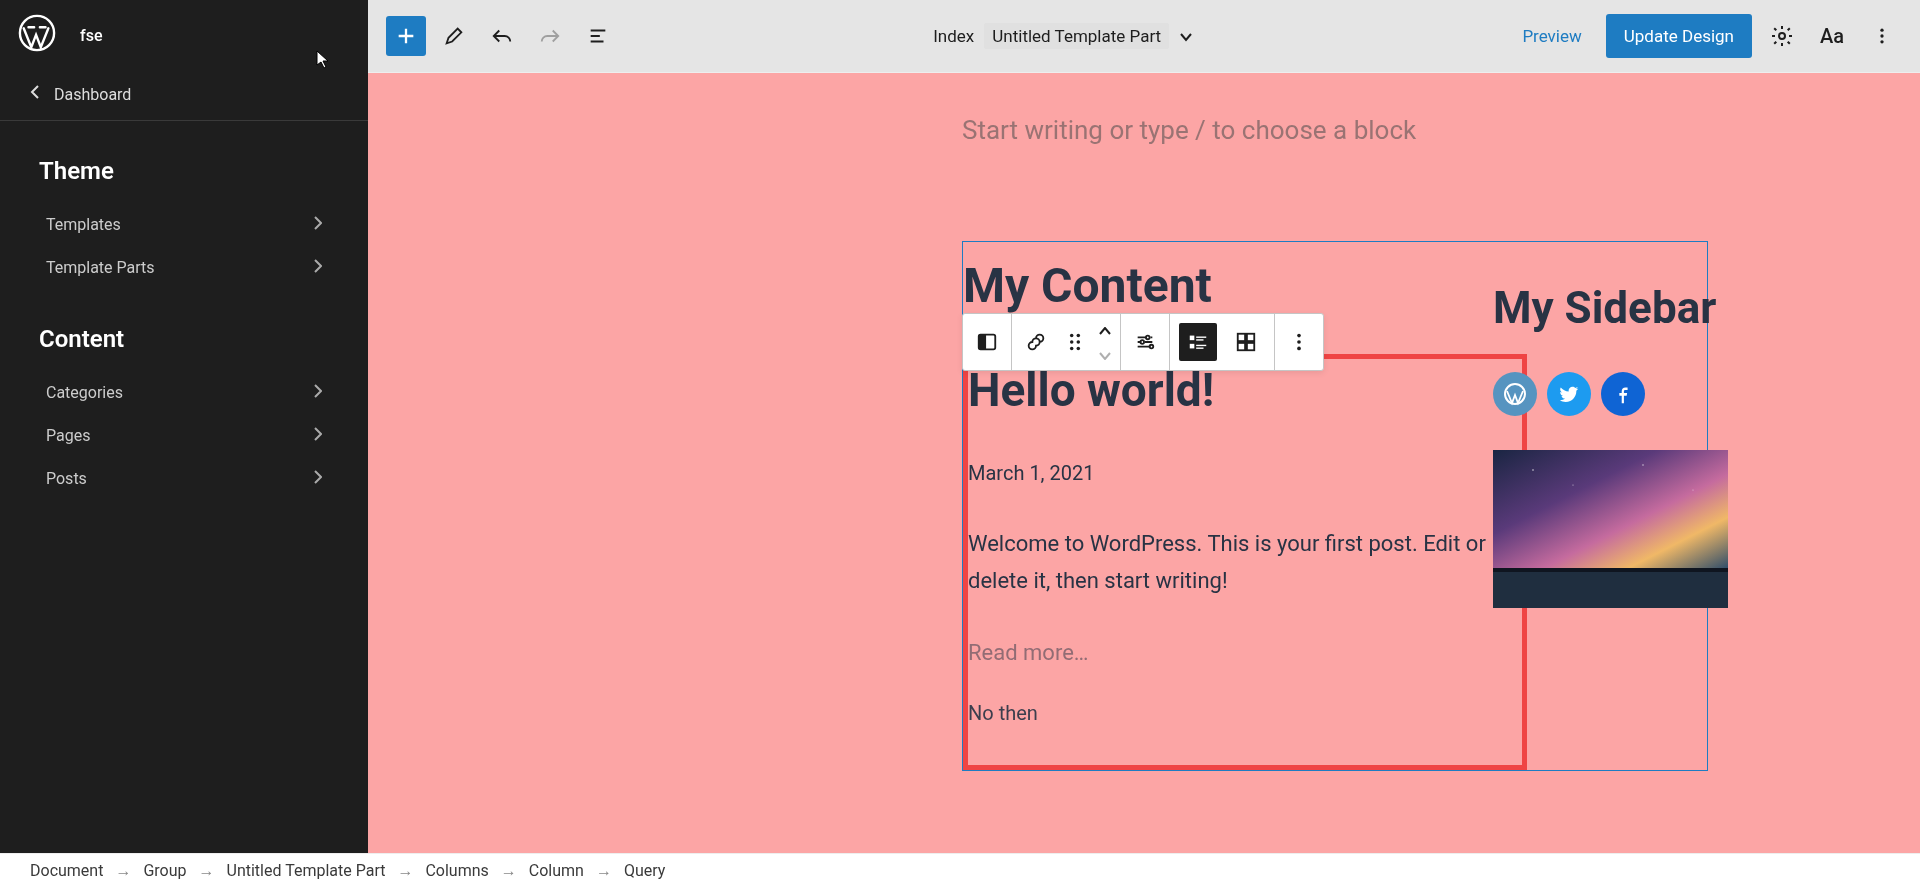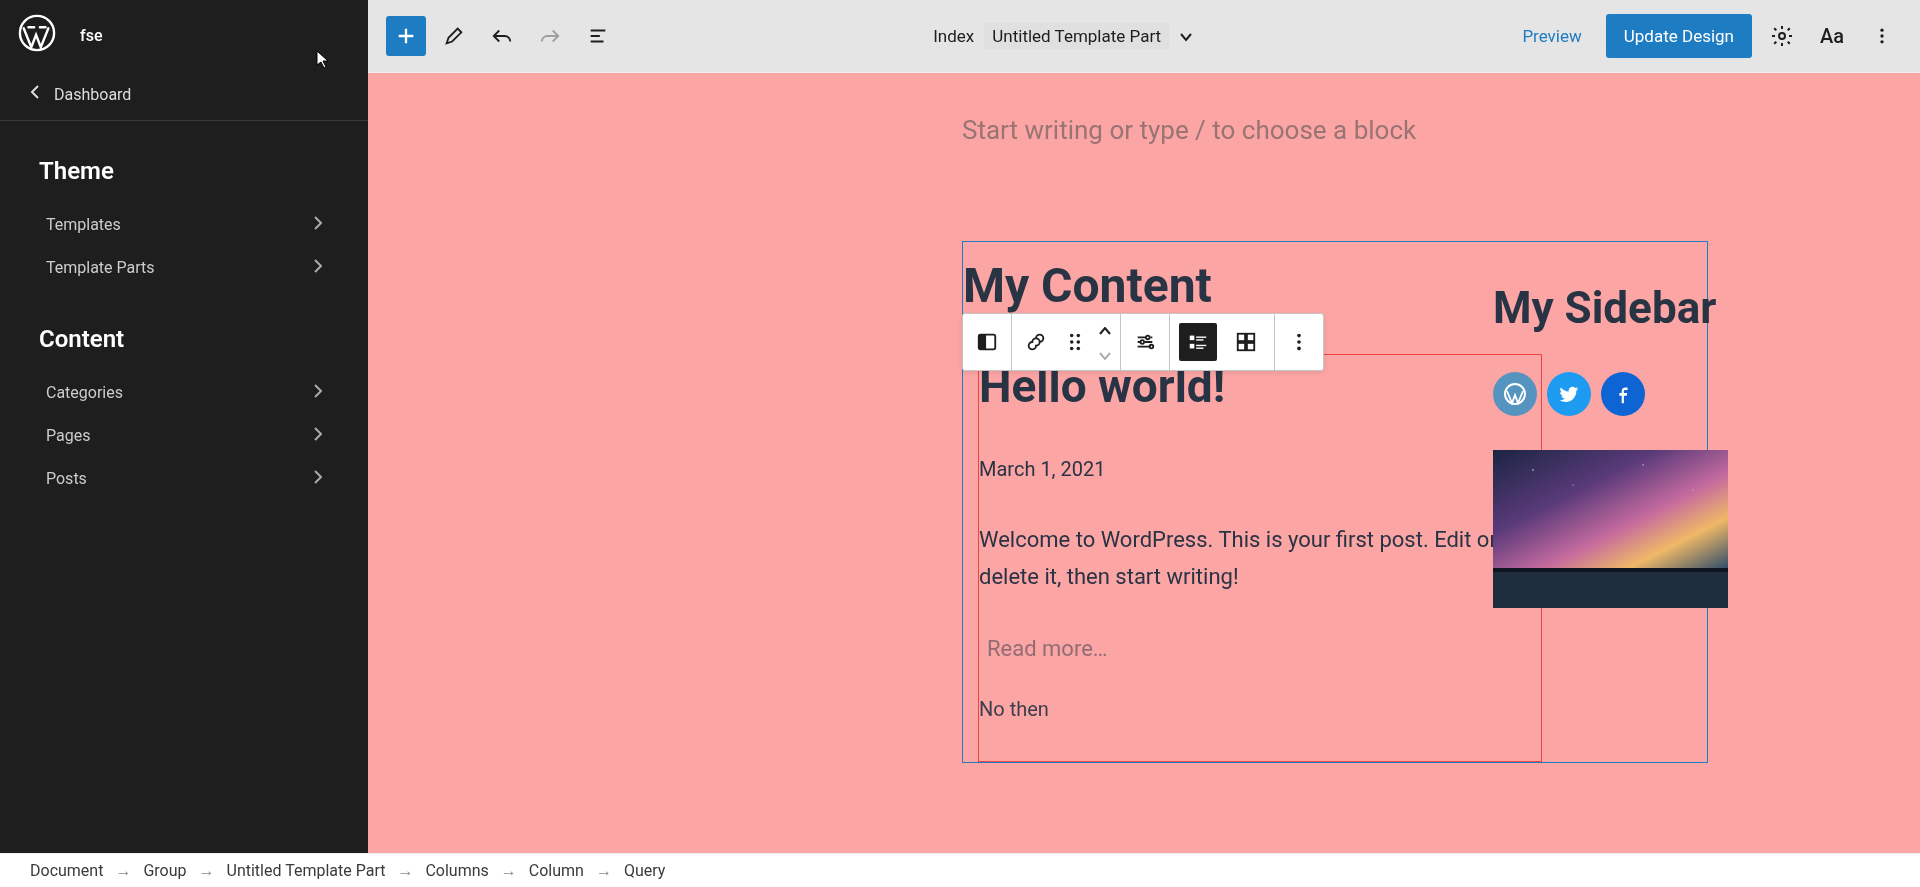--- a/index.html
+++ b/index.html
@@ -27,25 +27,25 @@
 .tb-right { display: flex; align-items: center; gap: 10px; }
 .preview-link { color: #1e7cc2; font-size: 17px; padding: 10px 14px; cursor: pointer; }
 .update-btn { background: #1e7cc2; color: #fff; font-size: 17px; padding: 12px 18px; border-radius: 3px; cursor: pointer; }
 
 
 .canvas { flex: 1; background: #fca5a5; overflow: hidden; position: relative; }
 .placeholder-text { color: rgba(55,65,65,0.5); font-size: 26px; padding: 42px 0 0 594px; }
 .content-wrap { position: absolute; left: 594px; top: 168px; width: 746px; border: 1px solid #1e7cc2; background: transparent; }
 .content-inner { padding: 0; }
 .content-title { font-size: 48px; font-weight: 700; color: #283344; padding: 20px 0 0 0; line-height: 1; }
-.post-block { border: 1px solid #ef4444; margin-top: 44px; width: 564px; background: transparent; padding: 0 0 40px 0; margin-left: 15px; }
+.post-block { border: 5px solid #ef4444; margin-top: 44px; width: 564px; background: transparent; padding: 0 0 40px 0; }
 .post-title { font-size: 46px; font-weight: 700; color: #283344; padding: 4px 0 0 0; }
 .post-date { font-size: 20px; color: #283344; padding: 44px 0 0 0; }
 .post-text { font-size: 22px; color: #283344; line-height: 1.7; padding: 40px 0 0 0; }
-.read-more { font-size: 22px; color: rgba(40,51,68,0.5); padding: 40px 0 0 8px; }
+.read-more { font-size: 22px; color: rgba(40,51,68,0.5); padding: 40px 0 0 0; }
 .no-tags { font-size: 20px; color: #283344; padding: 36px 0 0 0; opacity: 0.9; }
 .sidebar-col { position: absolute; left: 1105px; top: 208px; width: 235px; margin-left: 20px; }
 .sidebar-title { font-size: 44px; font-weight: 700; color: #283344; line-height: 1.25; }
 .social-row { display: flex; gap: 10px; margin-top: 36px; }
 .social { width: 44px; height: 44px; border-radius: 50%; display: flex; align-items: center; justify-content: center; color: #fff; }
 .s-wp { background: #5694c0; }
 .s-tw { background: #1d9bf0; }
 .s-fb { background: #0f64d4; }
 .sidebar-img { width: 235px; height: 158px; margin-top: 34px; }
 

